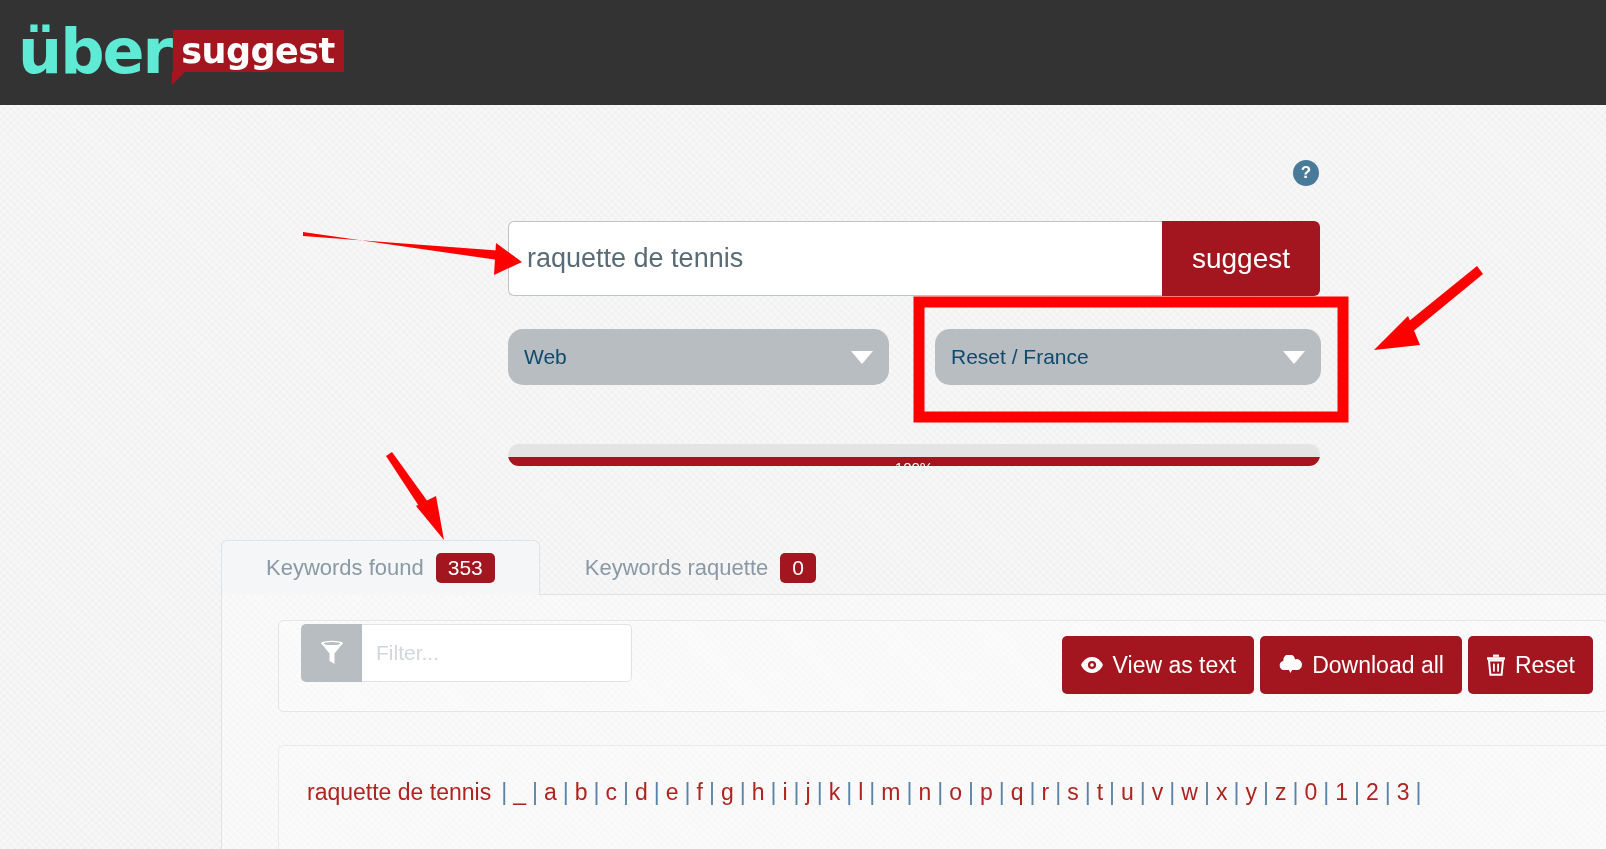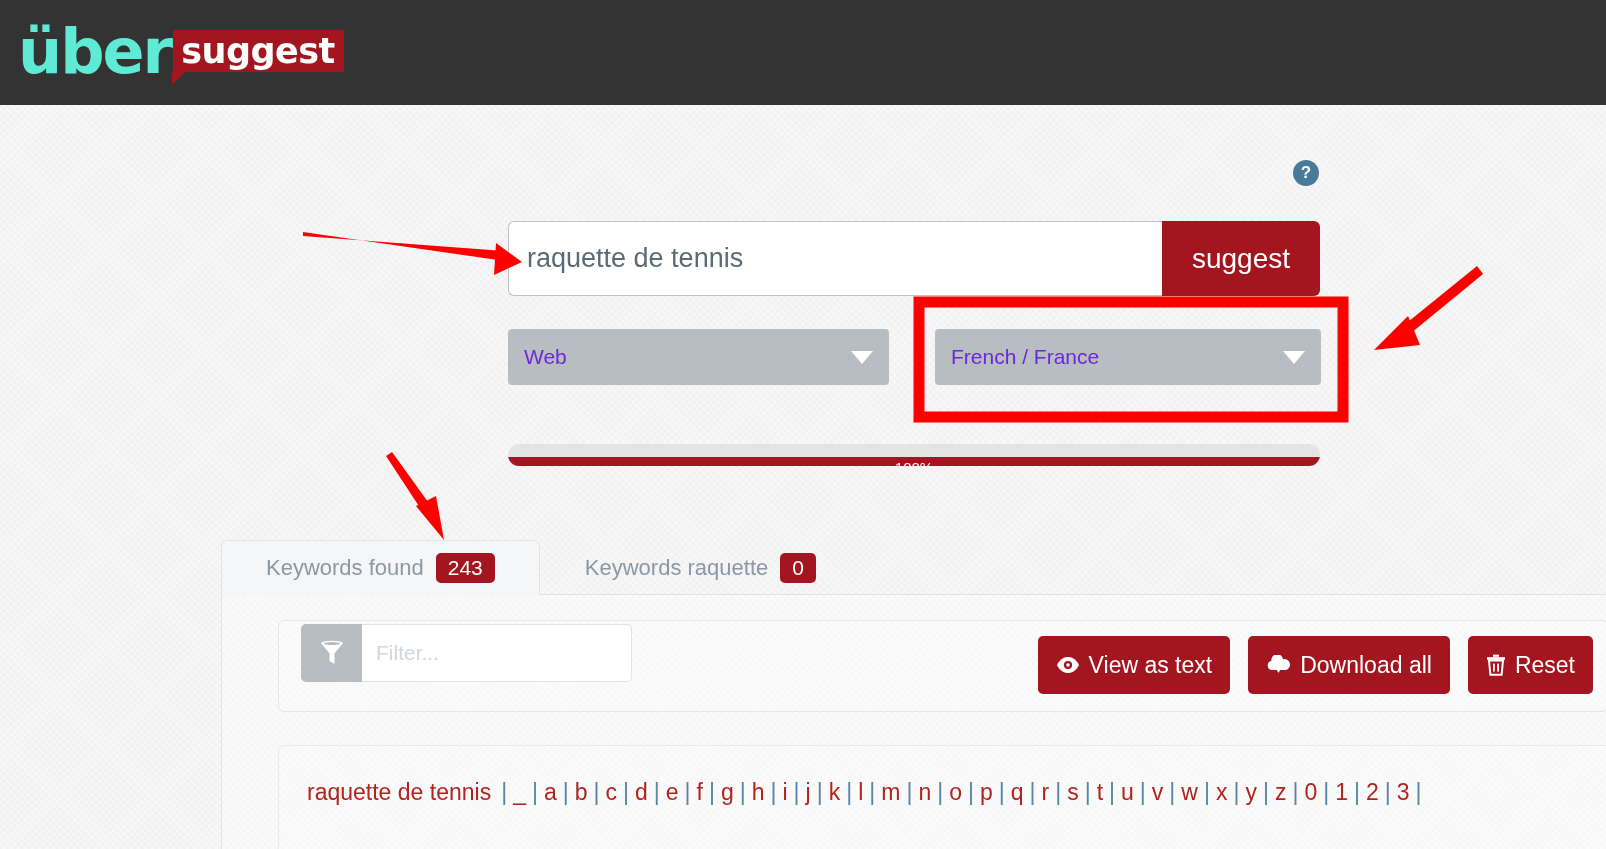--- a/index.html
+++ b/index.html
@@ -112,22 +112,22 @@
     font-size: 28px;
     cursor: pointer;
     padding: 0;
   }
 
   
   .select-box {
     position: absolute;
     height: 56px;
     background: #b7bdc1;
-    border-radius: 4px;
-    color: #6d28d9;
+    border-radius: 15px;
+    color: #0c4a6e;
     font-size: 21px;
     display: flex;
     align-items: center;
     padding: 0 16px;
     cursor: pointer;
     user-select: none;
     z-index: 4;
   }
   #select-engine { left: 508px; top: 329px; width: 381px; }
   #select-language { left: 935px; top: 329px; width: 386px; }
@@ -237,21 +237,21 @@
     font-size: 21px;
     color: #8a99a5;
     outline: none;
   }
   #filter-input::placeholder { color: #d2d7db; }
 
   #action-buttons {
     position: absolute;
     right: 14px; top: 15px;
     display: flex;
-    gap: 18px;
+    gap: 6px;
   }
   .action-btn {
     height: 58px;
     background: #a4161f;
     color: #ffffff;
     border: none;
     border-radius: 5px;
     font-family: "Liberation Sans", sans-serif;
     font-size: 23px;
     padding: 0 18px;
@@ -323,32 +323,32 @@
   <input id="search-input" type="text" value="raquette de tennis" style="">
   <button id="suggest-button">suggest</button>
 </div>
 
 <div id="select-engine" class="select-box">
   <span class="select-label">Web</span>
   <span class="select-caret"></span>
 </div>
 
 <div id="select-language" class="select-box">
-  <span class="select-label">French / France</span>
+  <span class="select-label">Reset / France</span>
   <span class="select-caret"></span>
 </div>
 
 <div id="progress-track">
   <div id="progress-fill" style="width: 100%; margin-top: 13px;">100%</div>
 </div>
 
 <div id="tab-strip">
   <div class="tab active">
     <span>Keywords found</span>
-    <span class="tab-badge">243</span>
+    <span class="tab-badge">353</span>
   </div>
   <div class="tab">
     <span>Keywords raquette</span>
     <span class="tab-badge">0</span>
   </div>
 </div>
 
 <div id="content-panel">
 
   <div id="toolbar-panel">

